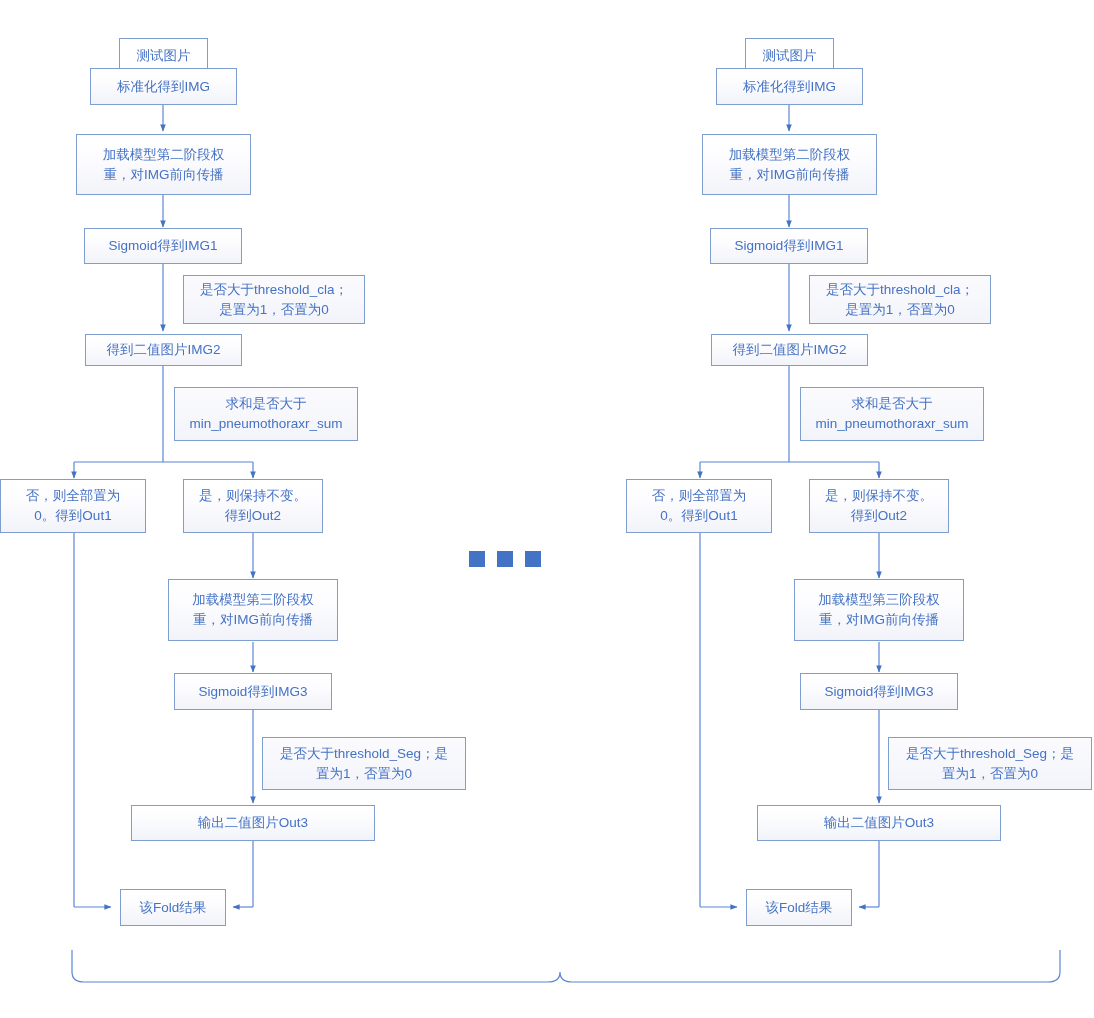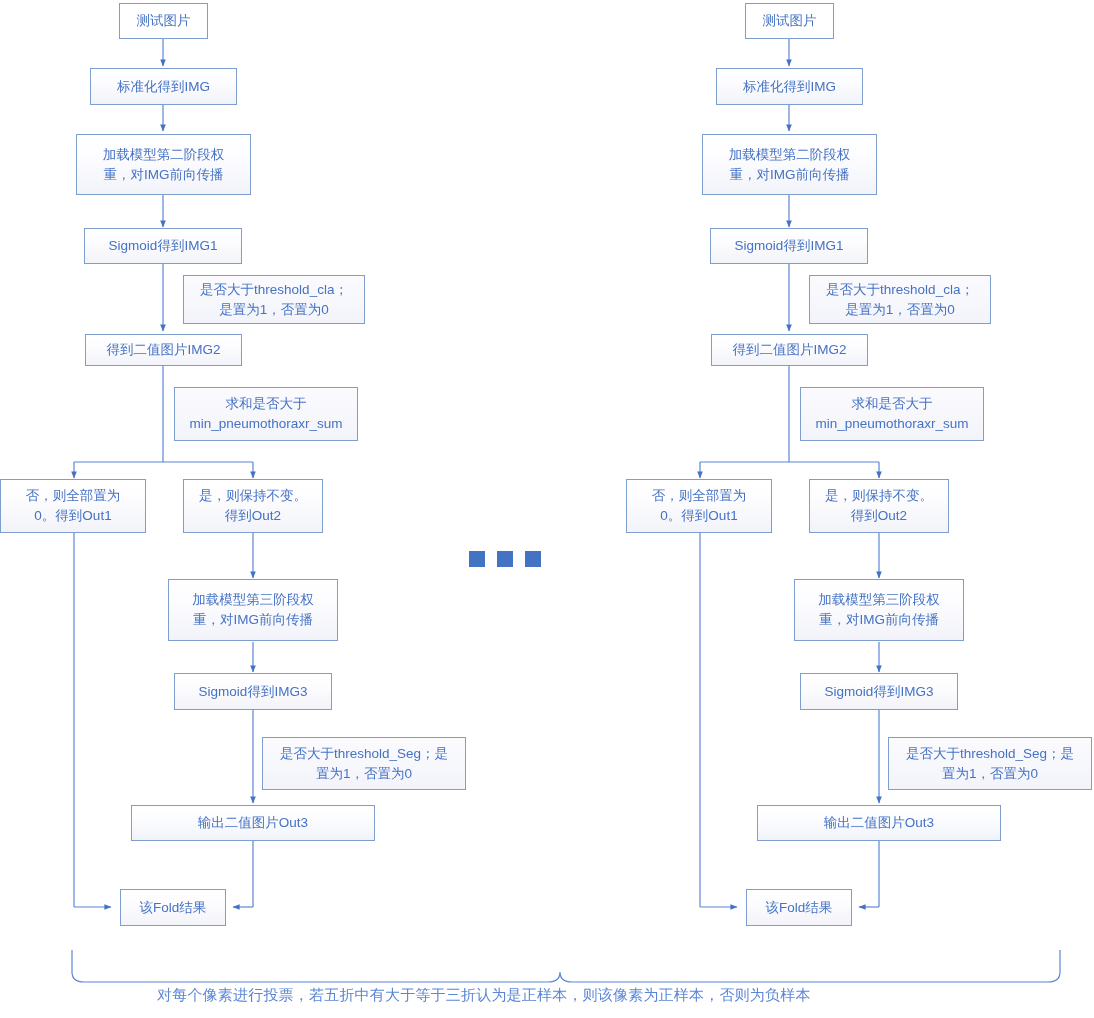--- a/index.html
+++ b/index.html
@@ -32,20 +32,21 @@
     font-size:13.5px;
     line-height:1.45;
     display:flex;
     align-items:center;
     justify-content:center;
     text-align:center;
     padding:2px 6px;
   }
   .node.plain{
     background:#ffffff;
+    margin-top:35px;
   }
   .node.note{
     background:linear-gradient(to bottom,#fbfbfe 0%,#f3f4fa 100%);
     justify-content:center;
   }
   .node .txt{
     display:block;
     white-space:pre-line;
     word-break:keep-all;
   }
@@ -248,15 +249,14 @@
   </div>
 
   <div class="node" style="left:757px;top:805px;width:244px;height:36px;">
     <span class="txt">输出二值图片Out3</span>
   </div>
 
   <div class="node" style="left:746px;top:889px;width:106px;height:37px;">
     <span class="txt">该Fold结果</span>
   </div>
 
-  <div class="caption" style="left:157px;top:986px;">对每个像素进行投票，若五折中有大于等于三折认为是正样本，则该像素为正样本，否则为负样本</div>
 
 </div>
 
 </body></html>

